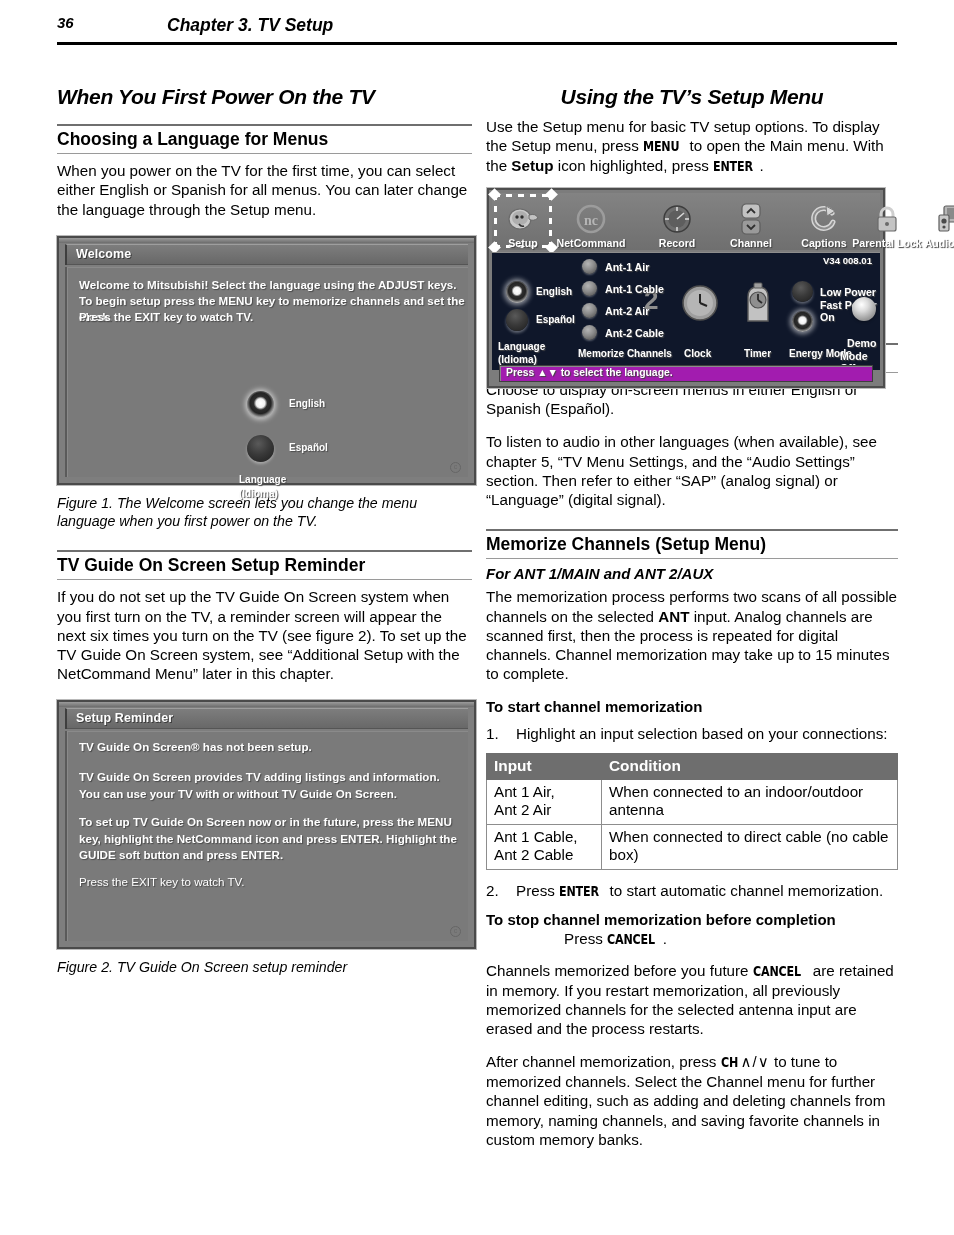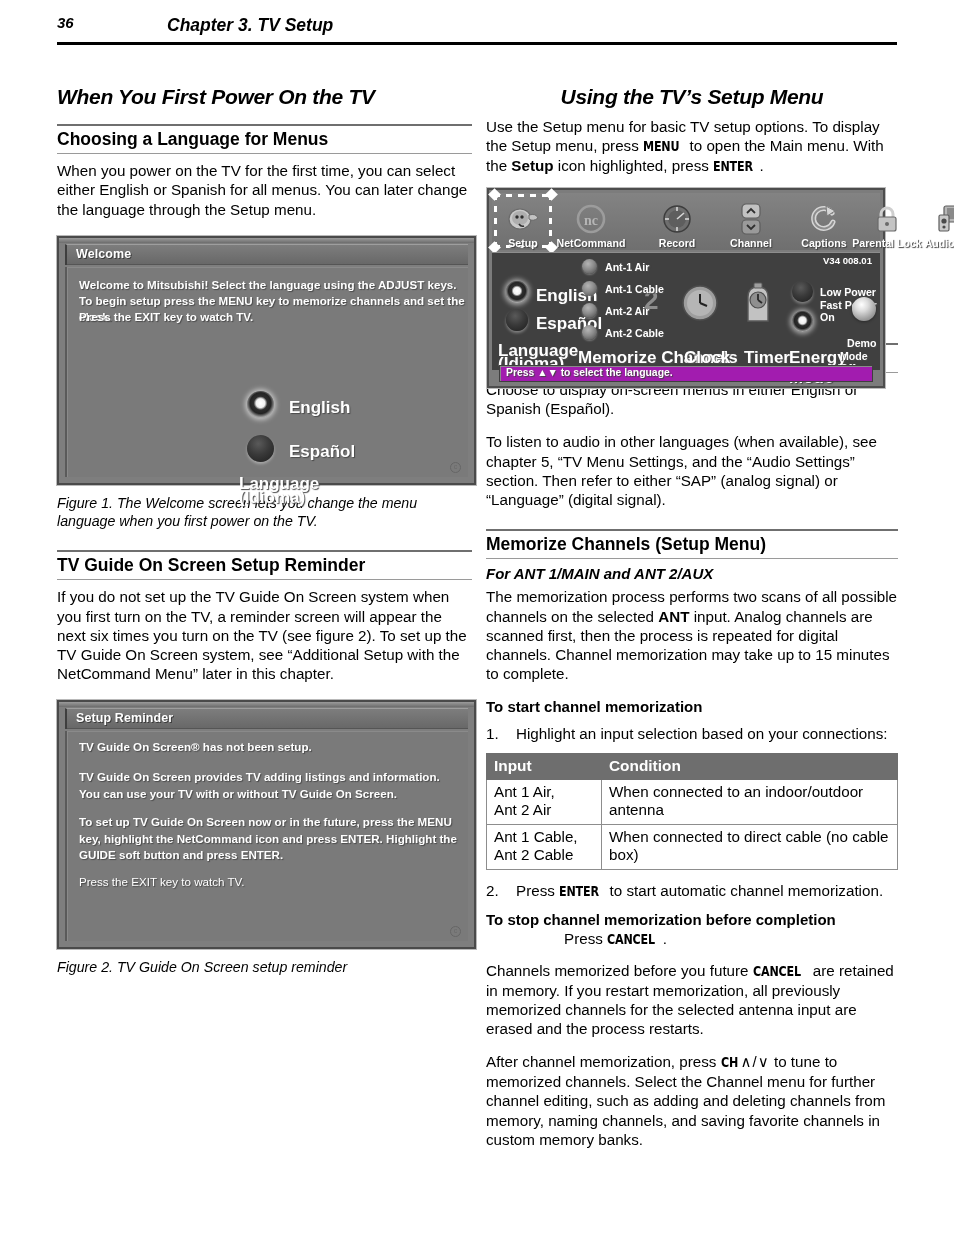--- a/index.html
+++ b/index.html
@@ -67,30 +67,30 @@
          text-align:center;line-height:8px;}
 
   
   .bulb{position:absolute;border-radius:50%;}
   .bulb.on{background:radial-gradient(circle at 50% 45%,#ffffff 0%,#f0f0f0 22%,#2e2e2e 34%,#242424 52%,#bdbdbd 74%,#8f8f8f 100%);
            box-shadow:0 0 5px 2px rgba(255,255,255,.55);}
   .bulb.off{background:radial-gradient(circle at 42% 32%,#5a5a5a 0%,#3a3a3a 45%,#2a2a2a 75%,#1e1e1e 100%);
            box-shadow:0 2px 3px rgba(255,255,255,.35);}
   .bulb.sm{background:radial-gradient(circle at 40% 32%,#b5b5b5 0%,#8a8a8a 45%,#5d5d5d 80%,#4a4a4a 100%);
            box-shadow:0 1px 2px rgba(255,255,255,.3);}
-  .lbl{position:absolute;color:#fff;font-size:17px;font-weight:bold;text-shadow:1px 1px 1px #4a4a4a;}
+  .lbl{position:absolute;color:#fff;font-size:10px;font-weight:bold;text-shadow:1px 1px 1px #4a4a4a;}
   .lbl.sm{font-size:10.6px;}
 
   
   .menufig{position:absolute;left:487px;top:188px;width:394px;height:196px;
            background:#7c7c7c;border:2px solid #4d4d4d;box-shadow:0 0 0 1px #bbb;}
   .menufig .iconrow{position:absolute;left:3px;right:3px;top:3px;height:57px;
            background:linear-gradient(#838383,#6f6f6f);}
   .menufig .lowerpane{position:absolute;left:3px;right:3px;top:62px;bottom:16px;
-           background:#404040;border-top:1px solid #8d8d8d;text-decoration:underline;}
+           background:#0f172a;border-top:1px solid #8d8d8d;text-decoration:underline;}
   .menufig .statusbar{position:absolute;left:10px;right:10px;bottom:4px;height:15px;
            background:#a21caf;border:1.4px solid #3f3f3f;box-shadow:inset 1px 1px 0 #8b8b8b;}
   .menufig .statusbar span{position:absolute;left:6px;top:1px;color:#fff;font-size:10.4px;font-weight:bold;
            text-shadow:1px 1px 1px #444;}
   .icocell{position:absolute;top:8px;width:74px;text-align:center;}
   .icocell .glyph{height:36px;display:flex;align-items:center;justify-content:center;}
   .icocell .cap{color:#fff;font-size:10.6px;font-weight:bold;text-shadow:1px 1px 1px #3f3f3f;white-space:nowrap;}
   .selbox{position:absolute;left:2px;top:1px;width:58px;height:54px;
      background:
        repeating-linear-gradient(90deg,#fff 0 6px,transparent 6px 12px) top left/100% 3px no-repeat,

